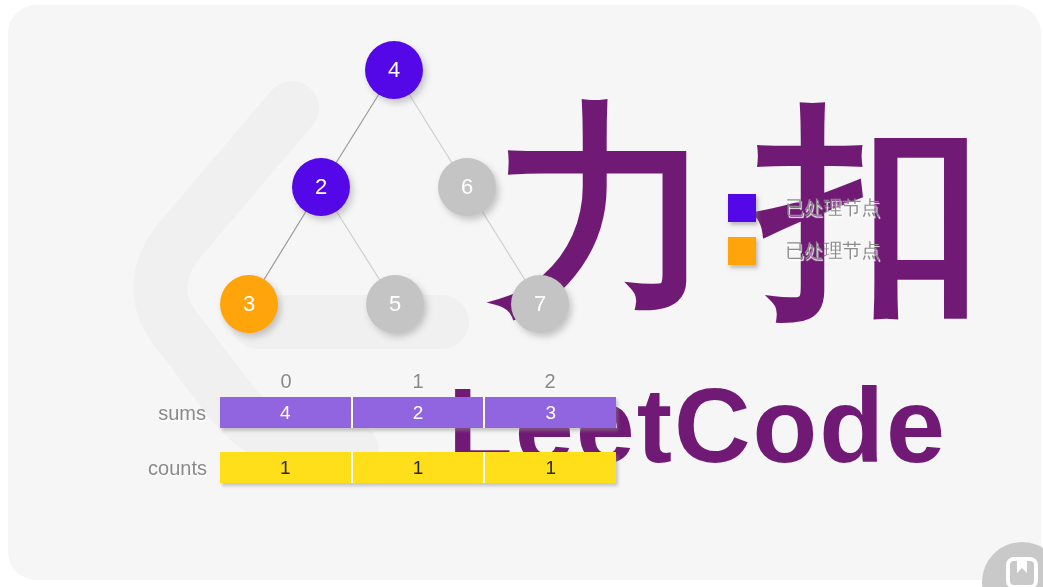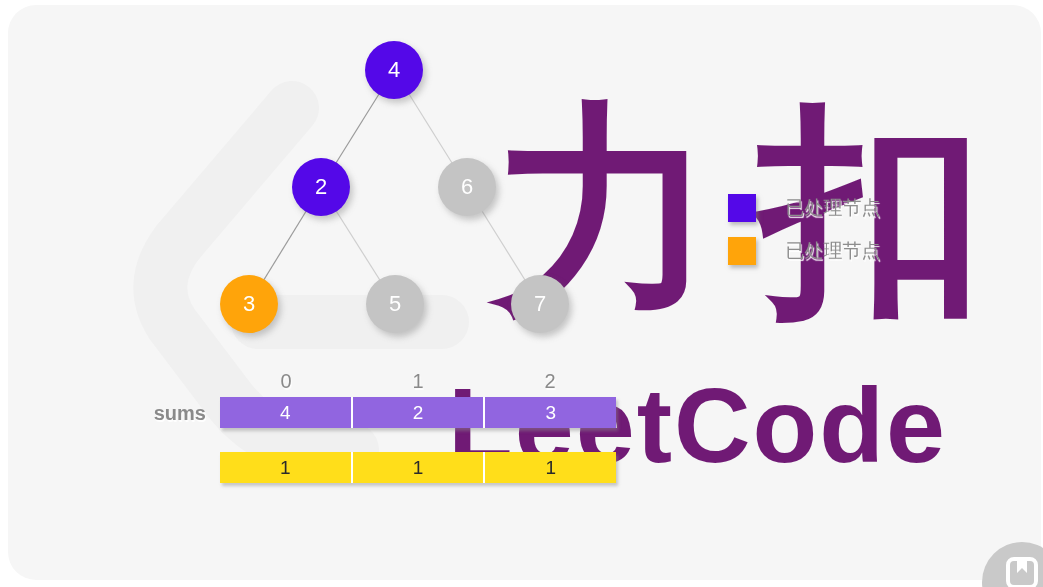--- a/index.html
+++ b/index.html
@@ -44,21 +44,21 @@
   #index-row{position:absolute;left:220px;top:370px;width:396px;display:flex;z-index:3;}
   #index-row span{flex:1;text-align:center;font-size:20px;}
   .array-row{position:absolute;left:220px;width:396px;height:31px;display:flex;gap:2px;
              background:#ffffff;box-shadow:2px 3px 3px rgba(140,140,140,0.45);z-index:3;}
   #sums-row{top:397px;}
   #counts-row{top:452px;}
   .cell{flex:1;display:flex;align-items:center;justify-content:center;font-size:19px;}
   #sums-row .cell{background:#9165e0;color:#ffffff;}
   #counts-row .cell{background:#ffde1a;color:#2a2a2a;}
   .array-label{position:absolute;text-align:right;font-size:20px;z-index:3;}
-  #sums-label{left:110px;top:402px;width:96px;font-weight:bold;}
+  #sums-label{left:110px;top:402px;width:96px;}
   #counts-label{left:100px;top:457px;width:107px;}
 
   
   #corner-badge{position:absolute;left:982px;top:542px;width:80px;height:80px;border-radius:50%;
                 background:#c9c9c9;z-index:4;}
   #corner-badge svg{position:absolute;left:23px;top:14px;}
 </style>
 </head>
 <body>
 
@@ -119,20 +119,21 @@
     <span class="emboss">2</span>
   </div>
 
   <div id="sums-label" class="array-label emboss">sums</div>
   <div id="sums-row" class="array-row">
     <div class="cell">4</div>
     <div class="cell">2</div>
     <div class="cell">3</div>
   </div>
 
+  <div id="counts-label" class="array-label emboss">counts</div>
   <div id="counts-row" class="array-row">
     <div class="cell">1</div>
     <div class="cell">1</div>
     <div class="cell">1</div>
   </div>
 
   <div id="corner-badge">
     <svg width="34" height="34" viewBox="0 0 34 34">
       <rect x="3" y="3" width="28" height="28" rx="6" fill="none" stroke="#ffffff" stroke-width="4"></rect>
       <path d="M12 3 H22 V17 L17 12 L12 17 Z" fill="#ffffff"></path>

